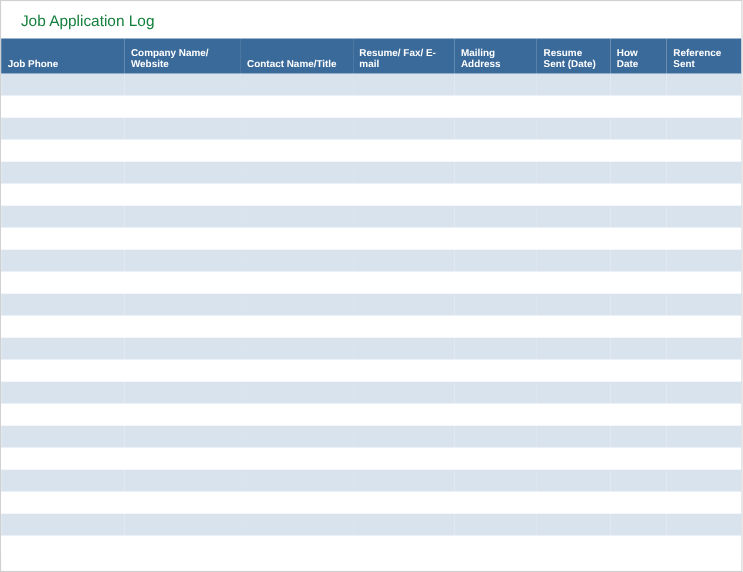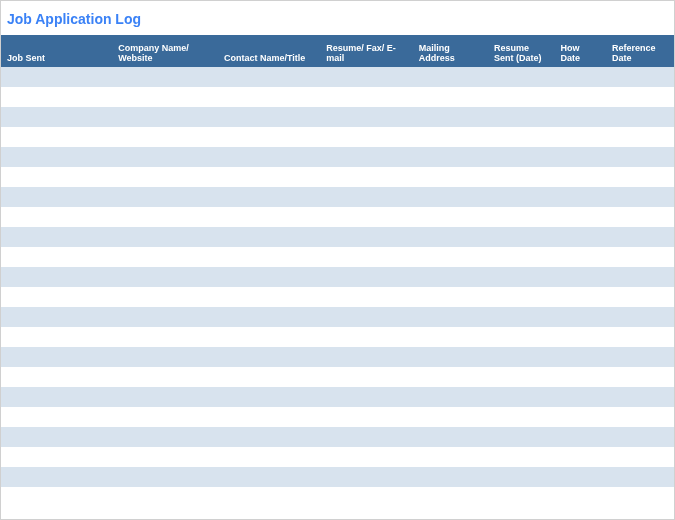--- a/index.html
+++ b/index.html
@@ -5,24 +5,24 @@
     * { margin: 0; padding: 0; box-sizing: border-box; }
     body {
       width: 675px;
       height: 520px;
       background: #ffffff;
       font-family: Arial, sans-serif;
       overflow: hidden;
       border: 1px solid #d0d0d0;
     }
     .title {
-      color: #3b82f6;
+      color: #15803d;
       font-size: 14px;
-      font-weight: bold;
-      padding: 10px 6px 8px 6px;
+      font-weight: normal;
+      padding: 10px 6px 8px 18px;
     }
     .table {
       width: 100%;
       border-collapse: collapse;
     }
     .header-row {
       background: #3a6a9a;
     }
     .header-row th {
       color: #ffffff;
@@ -57,28 +57,28 @@
     .col-reference { width: 70px; }
   </style>
 </head>
 <body>
 
 <div class="title">Job Application Log</div>
 
 <table class="table">
   <thead>
     <tr class="header-row">
-      <th class="col-jobtitle">Job Sent</th>
+      <th class="col-jobtitle">Job Phone</th>
       <th class="col-company">Company Name/ Website</th>
       <th class="col-contact">Contact Name/Title</th>
       <th class="col-phone">Resume/ Fax/ E-mail</th>
       <th class="col-mailing">Mailing Address</th>
       <th class="col-resume">Resume Sent (Date)</th>
       <th class="col-howsent">How  Date</th>
-      <th class="col-reference">Reference Date</th>
+      <th class="col-reference">Reference Sent</th>
     </tr>
   </thead>
   <tbody>
   <tr class="data-row odd">
         <td></td>
         <td></td>
         <td></td>
         <td></td>
         <td></td>
         <td></td>

